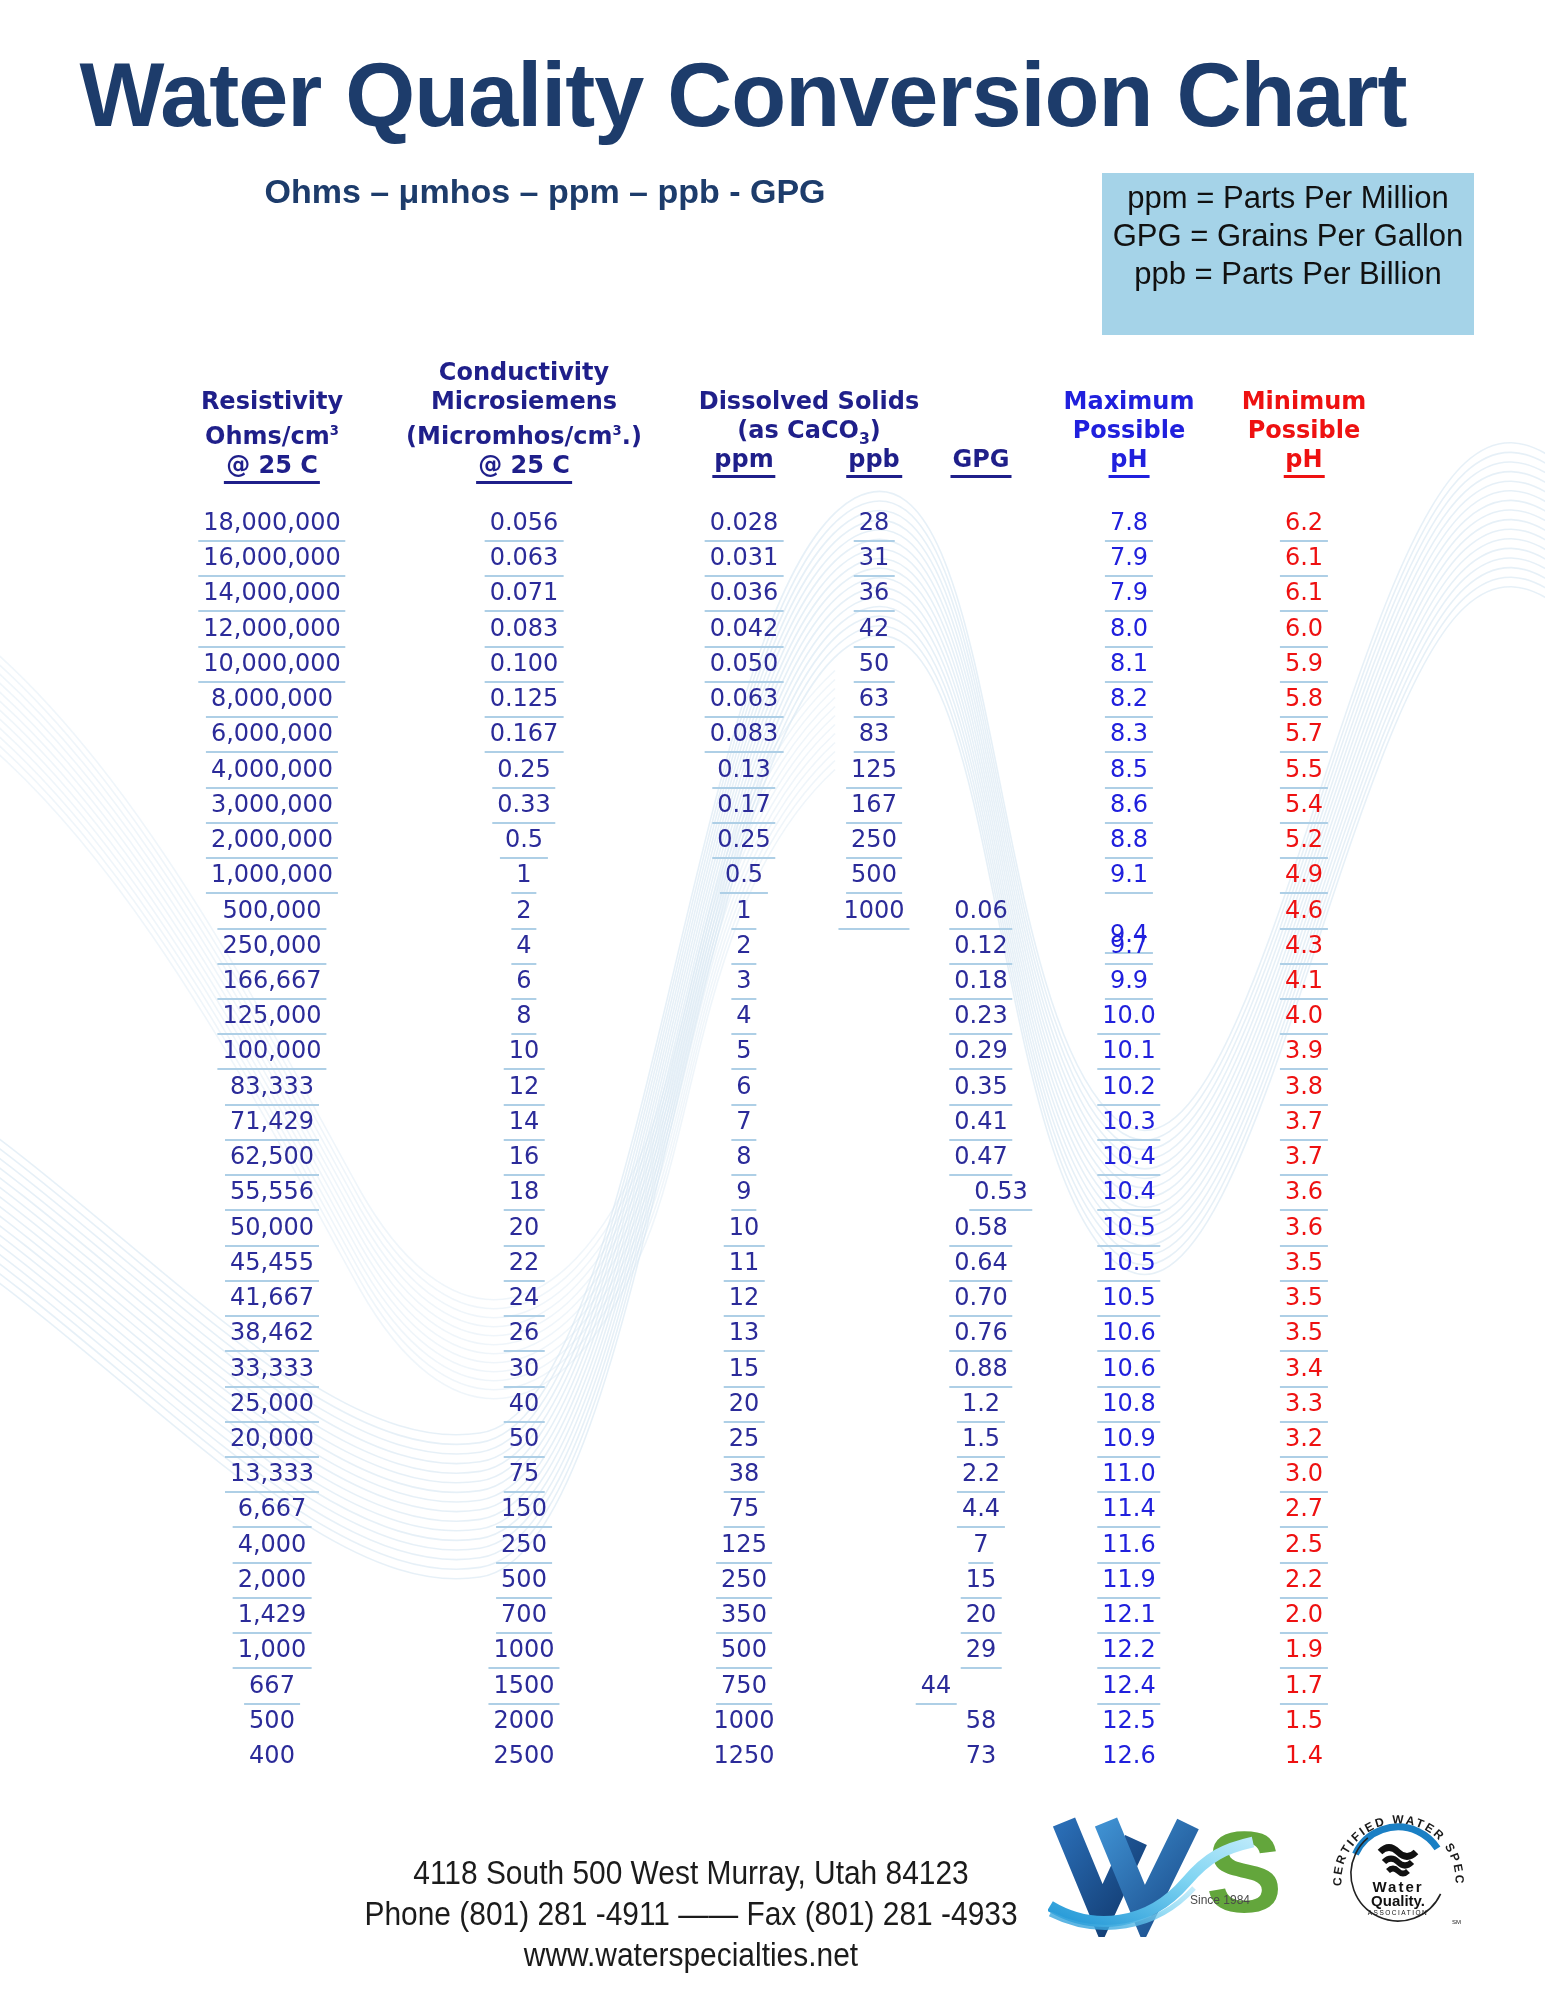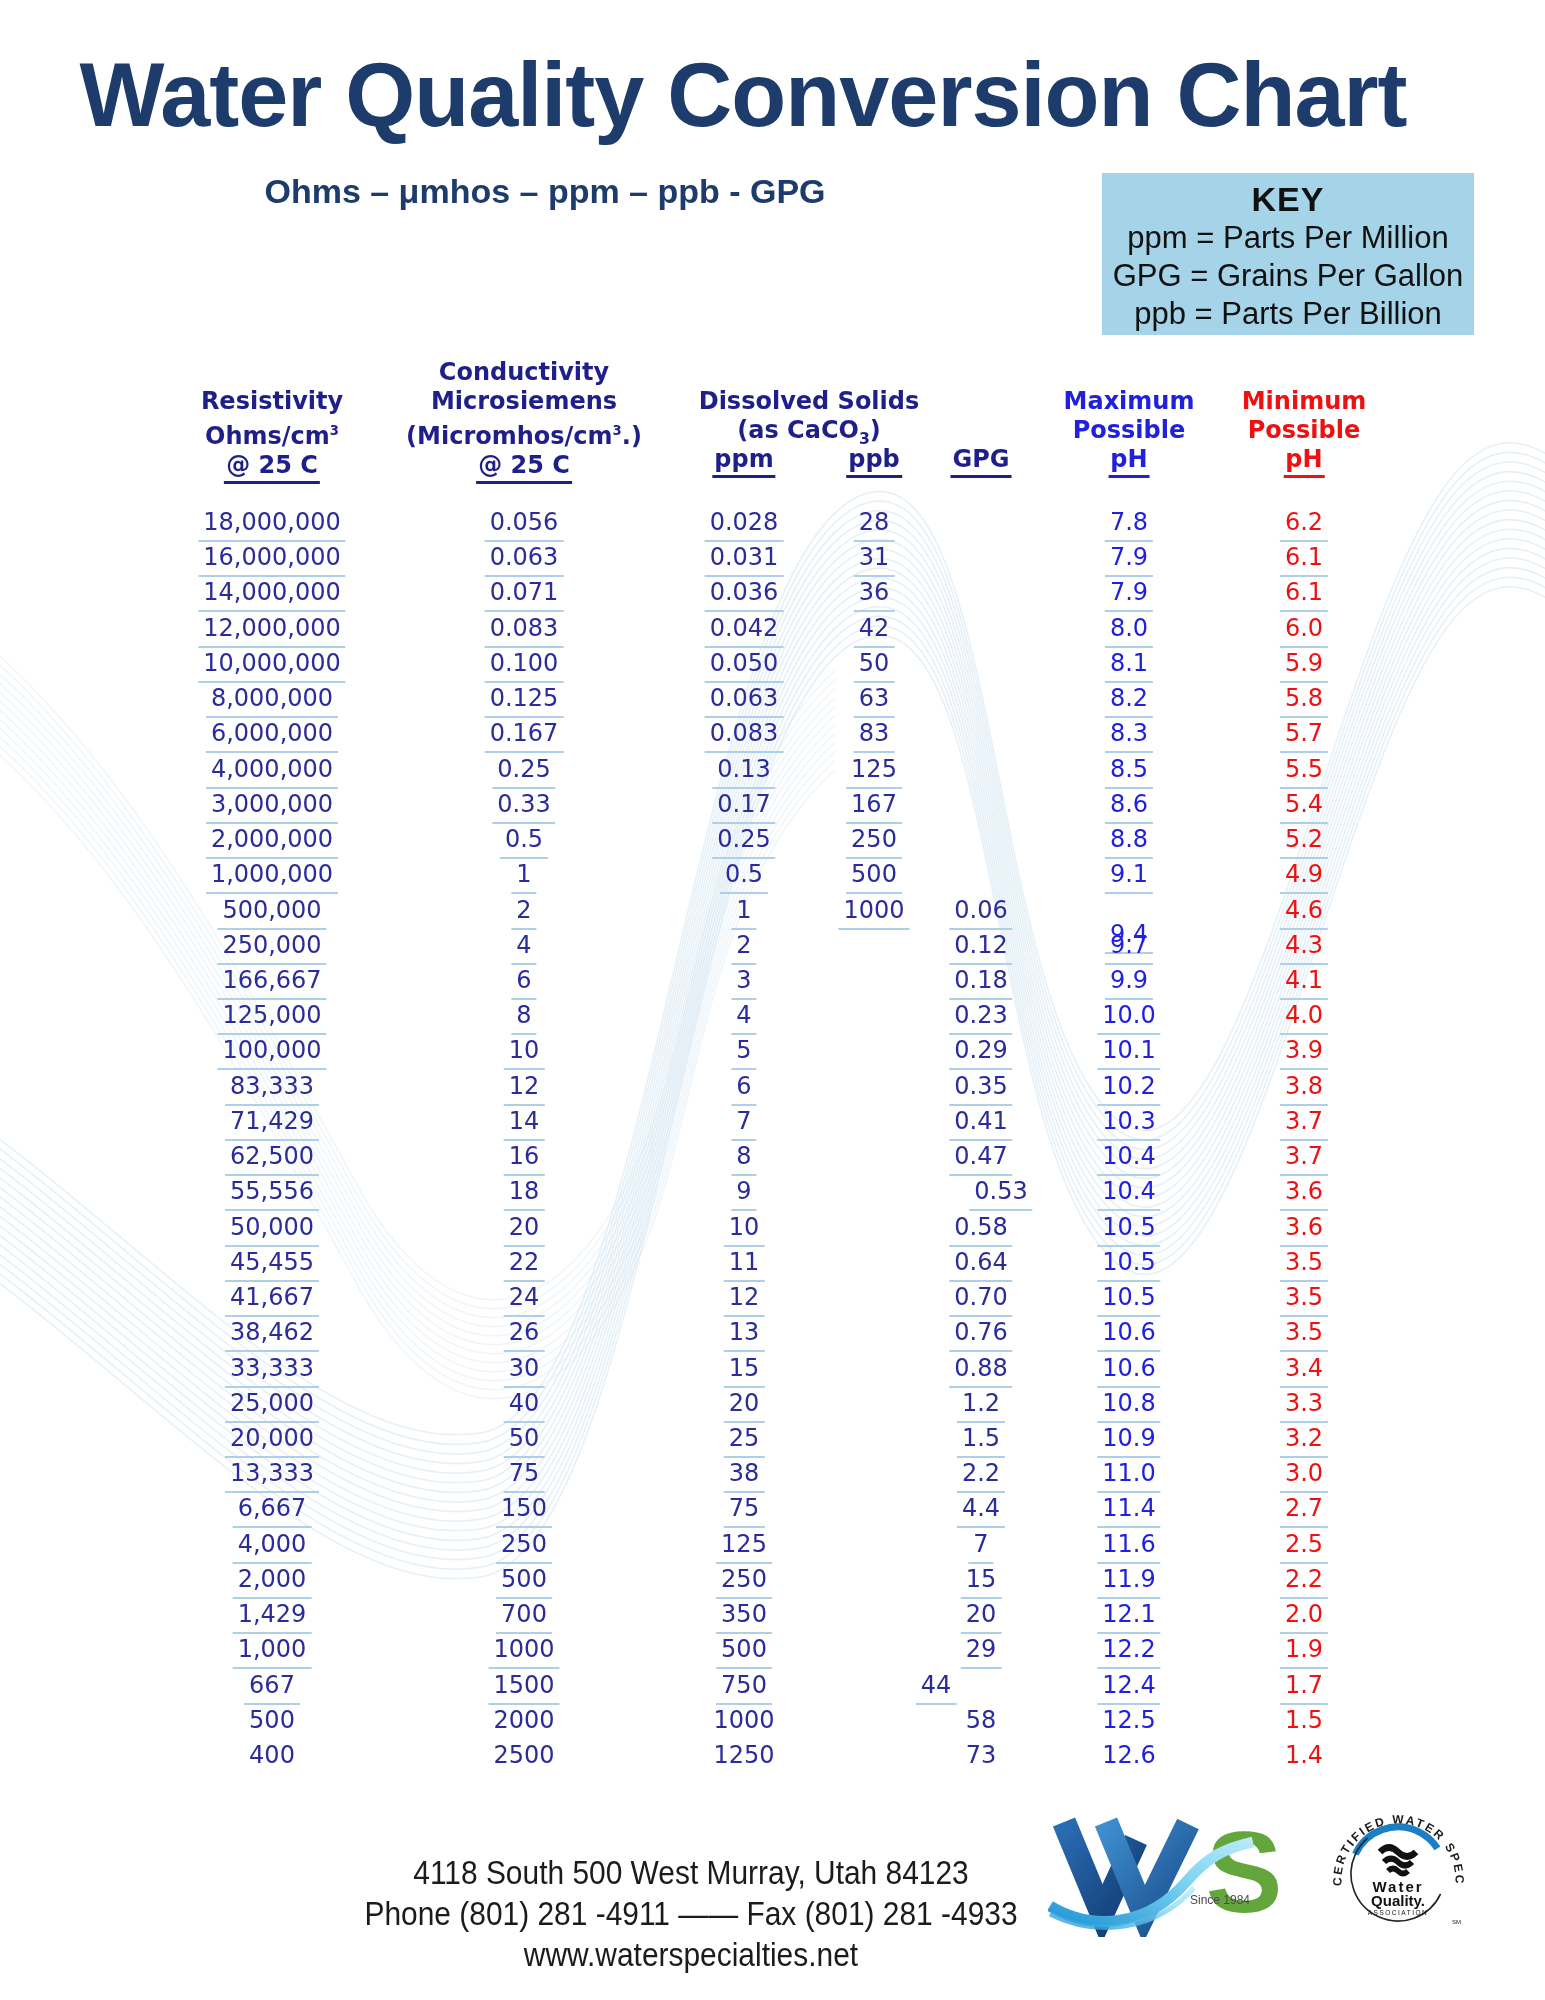--- a/index.html
+++ b/index.html
@@ -86,21 +86,20 @@
         <use href="#wv2" y="49.5"></use>
       </g>
   </svg>
 
   <div class="fg">
 
     <div class="title">Water Quality Conversion Chart</div>
     <div class="subtitle">Ohms – μmhos – ppm – ppb - GPG</div>
 
     <div class="keybox">
-      <div class="kh">KEY</div>
       <div class="kl">ppm = Parts Per Million</div>
       <div class="kl">GPG = Grains Per Gallon</div>
       <div class="kl">ppb = Parts Per Billion</div>
     </div>
 
     <div class="hcol" style="left:272px;top:387px;">
       <div><span>Resistivity</span></div>
       <div><span>Ohms/cm</span><sup>3</sup></div>
       <div><span class="u">@ 25 C</span></div>
     </div>

